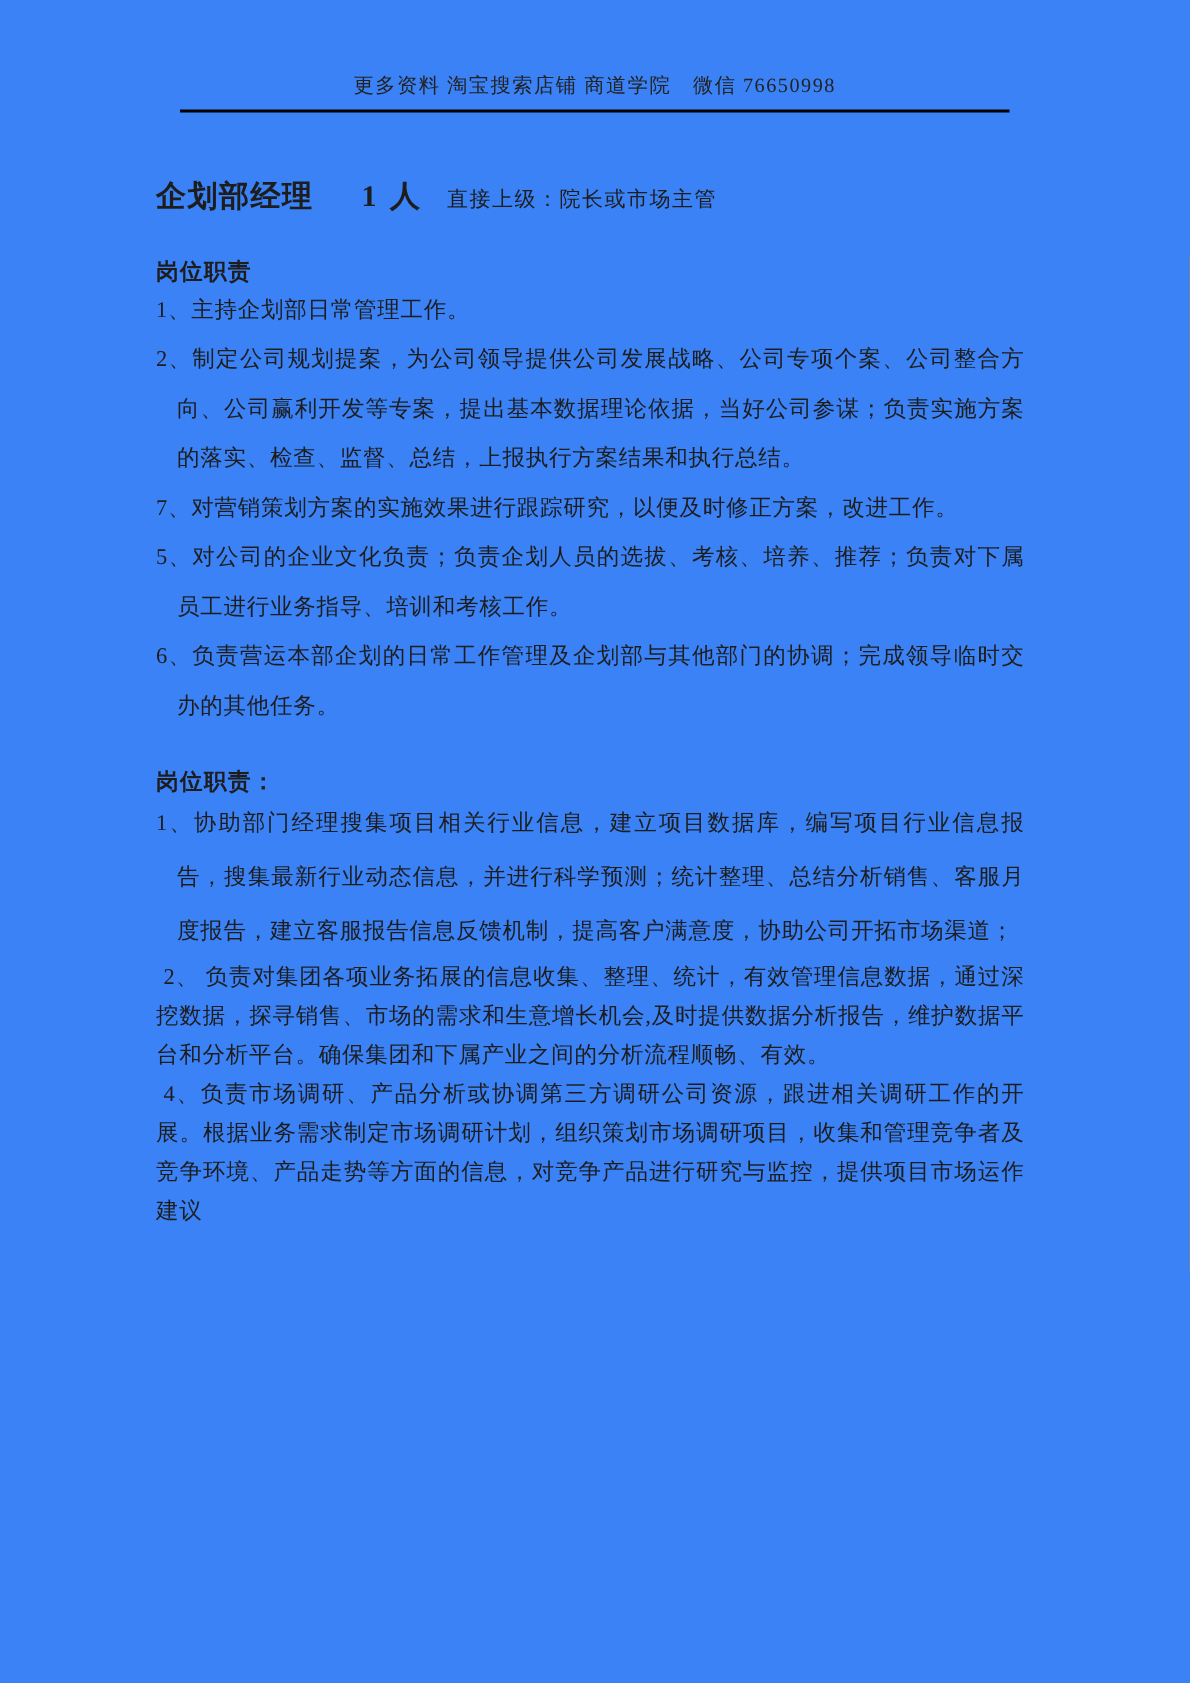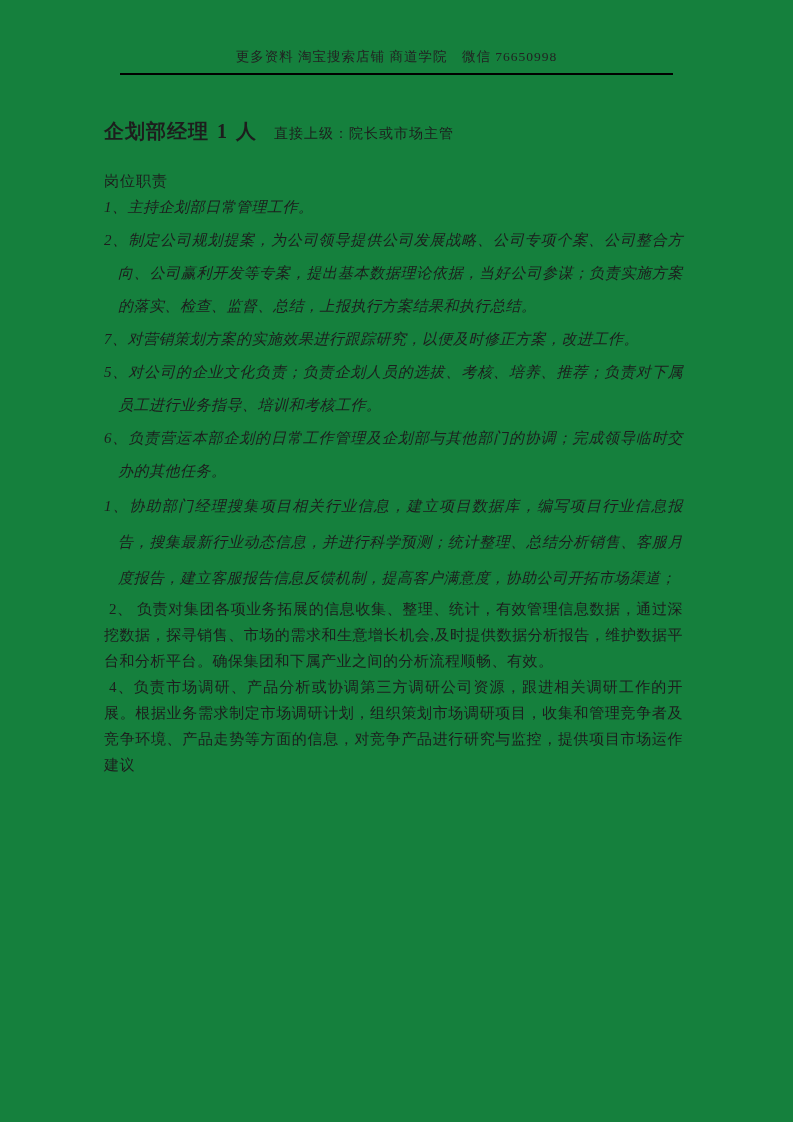--- a/index.html
+++ b/index.html
@@ -1,20 +1,20 @@
 <!DOCTYPE html>
 <html><head>
 <meta charset="utf-8">
 <style>
   html,body{margin:0;padding:0;background:#888;}
   .page{
     position:relative;
     width:793px;height:1122px;
     margin:0 auto;
-    background:#15803d;
+    background:#3b82f6;
     font-family:"Liberation Serif","DejaVu Serif",serif;
     color:#1d1d1d;
     overflow:hidden;
   }
   .pg-header{
     padding-top:48px;
     text-align:center;
   }
   .pg-header-text{
     font-size:13.5px;
@@ -38,47 +38,47 @@
     white-space:nowrap;
   }
   .sec-title{
     font-size:20px;
     font-weight:bold;
     letter-spacing:1px;
   }
   .sec-count{
     font-size:20px;
     font-weight:bold;
-    margin-left:8px;
+    margin-left:32px;
     letter-spacing:2px;
   }
   .sec-sup{
     font-size:14px;
     margin-left:16px;
     letter-spacing:1px;
   }
   .duty-label{
     font-size:15px;
     margin:24px 0 0 0;
     letter-spacing:1px;
+    font-weight:bold;
   }
   p.duty{
     font-size:15px;
     margin:0;
     text-align:justify;
     text-justify:inter-ideograph;
     letter-spacing:0.5px;
   }
   
   .lh-wide{line-height:33px;}
   .lh-item1{line-height:36px;}
   .hang{
     padding-left:14px;
     text-indent:-14px;
-    font-style:italic;
   }
   .mt-list{margin-top:8px;}
   
   .lh-tight{line-height:26px;}
   .ind-first{text-indent:5px;}
   .sec2-head{margin-top:54px;}
   .gap-blank{margin-top:16px;}
   .gap-para{margin-top:10px;}
 </style>
 </head>
@@ -99,19 +99,20 @@
 
     <p class="duty-label">岗位职责</p>
 
     <p class="duty lh-wide hang mt-list">1、主持企划部日常管理工作。</p>
     <p class="duty lh-wide hang">2、制定公司规划提案，为公司领导提供公司发展战略、公司专项个案、公司整合方向、公司赢利开发等专案，提出基本数据理论依据，当好公司参谋；负责实施方案的落实、检查、监督、总结，上报执行方案结果和执行总结。</p>
     <p class="duty lh-wide hang">7、对营销策划方案的实施效果进行跟踪研究，以便及时修正方案，改进工作。</p>
     <p class="duty lh-wide hang">5、对公司的企业文化负责；负责企划人员的选拔、考核、培养、推荐；负责对下属员工进行业务指导、培训和考核工作。</p>
     <p class="duty lh-wide hang">6、负责营运本部企划的日常工作管理及企划部与其他部门的协调；完成领导临时交办的其他任务。</p>
 
 
+    <p class="duty-label">岗位职责：</p>
 
     <p class="duty lh-item1 hang mt-list">1、协助部门经理搜集项目相关行业信息，建立项目数据库，编写项目行业信息报告，搜集最新行业动态信息，并进行科学预测；统计整理、总结分析销售、客服月度报告，建立客服报告信息反馈机制，提高客户满意度，协助公司开拓市场渠道；</p>
     <p class="duty lh-tight ind-first gap-blank">2、 负责对集团各项业务拓展的信息收集、整理、统计，有效管理信息数据，通过深挖数据，探寻销售、市场的需求和生意增长机会,及时提供数据分析报告，维护数据平台和分析平台。确保集团和下属产业之间的分析流程顺畅、有效。</p>
     <p class="duty lh-tight ind-first gap-para">4、负责市场调研、产品分析或协调第三方调研公司资源，跟进相关调研工作的开展。根据业务需求制定市场调研计划，组织策划市场调研项目，收集和管理竞争者及竞争环境、产品走势等方面的信息，对竞争产品进行研究与监控，提供项目市场运作建议</p>
 
   </div>
 </div>
 
 </body></html>

